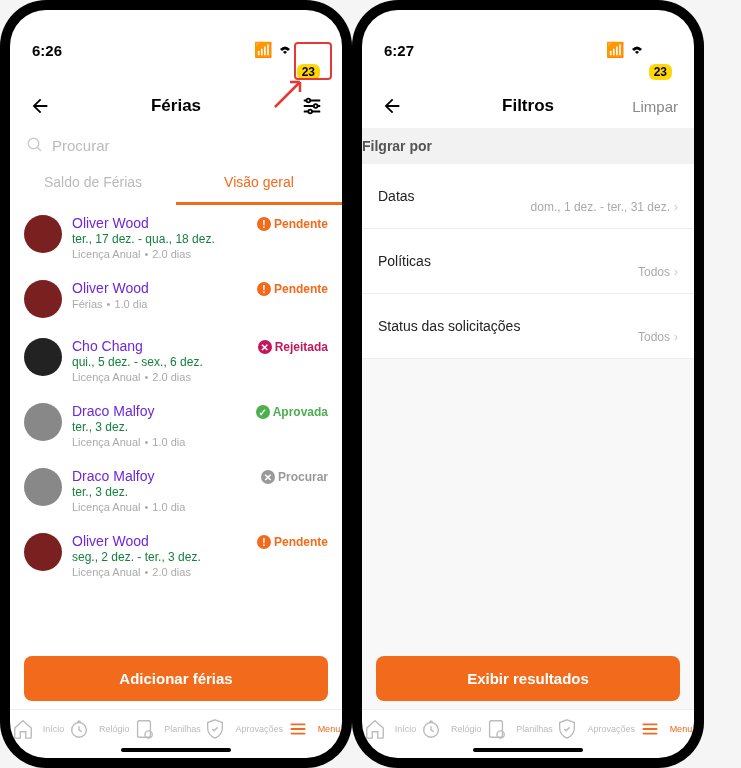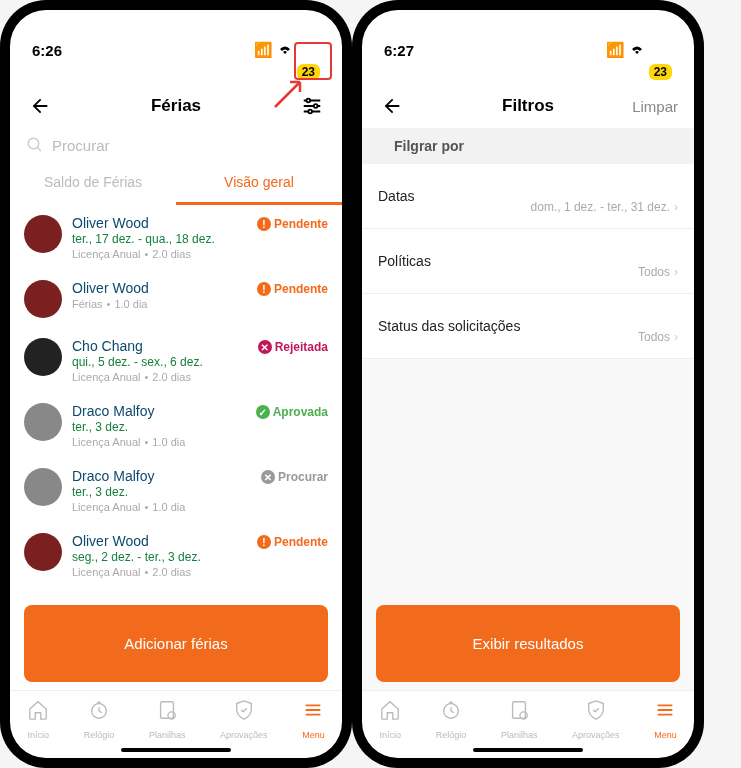--- a/index.html
+++ b/index.html
@@ -15,43 +15,43 @@
 .search-bar { display: flex; align-items: center; gap: 8px; padding: 8px 16px; color: #bbb; font-size: 15px; }
 .tabs { display: flex; }
 .tab { flex: 1; text-align: center; padding: 12px 0; font-size: 14px; color: #bbb; font-weight: 500; }
 .tab.active { color: #f26a1b; border-bottom: 3px solid #f26a1b; }
 .list { flex: 1; overflow-y: auto; }
 .item { display: flex; align-items: flex-start; gap: 10px; padding: 10px 14px; position: relative; }
 .avatar { width: 38px; height: 38px; border-radius: 50%; background: #7a2020; flex-shrink: 0; }
 .avatar.dark { background: #222; }
 .avatar.grey { background: #888; }
 .item-content { flex: 1; }
-.item-name { font-size: 14px; font-weight: 500; color: #0c4a6e; }
+.item-name { font-size: 14px; font-weight: 500; color: #6d28d9; }
 .item-dates { font-size: 12px; color: #15803d; margin-top: 1px; }
 .item-meta { font-size: 11px; color: #aaa; margin-top: 2px; }
 .item-meta .dot { margin: 0 4px; }
 .status { display: flex; align-items: center; gap: 3px; font-size: 12px; font-weight: 600; position: absolute; right: 14px; top: 12px; }
 .status.pendente { color: #f26a1b; }
 .status.rejeitada { color: #c2185b; }
 .status.aprovada { color: #4caf50; }
 .status.cancelado { color: #999; }
 .status-icon { width: 14px; height: 14px; border-radius: 50%; display: inline-flex; align-items: center; justify-content: center; font-size: 10px; color: #fff; }
 .status.pendente .status-icon { background: #f26a1b; }
 .status.rejeitada .status-icon { background: #c2185b; }
 .status.aprovada .status-icon { background: #4caf50; }
 .status.cancelado .status-icon { background: #999; }
-.primary-button { margin: 8px 14px; padding: 30px; background: #f26a1b; color: #fff; border: none; border-radius: 8px; font-size: 15px; font-weight: 400; text-align: center; }
+.primary-button { margin: 8px 14px; padding: 14px; background: #f26a1b; color: #fff; border: none; border-radius: 8px; font-size: 15px; font-weight: 700; text-align: center; }
 .tab-bar { display: flex; justify-content: space-around; padding: 8px 0 4px; border-top: 1px solid #eee; }
-.tab-item { display: flex; flex-direction: column; align-items: center; gap: 9px; font-size: 9px; color: #bbb; text-align: center; }
+.tab-item { display: flex; flex-direction: row; align-items: center; gap: 9px; font-size: 9px; color: #bbb; text-align: center; }
 .tab-item.active { color: #f26a1b; }
 .tab-icon { width: 22px; height: 22px; }
 .home-indicator { width: 110px; height: 4px; background: #000; border-radius: 3px; margin: 4px auto 6px; }
 .filter-highlight { position: absolute; border: 2.5px solid #e53935; border-radius: 4px; width: 38px; height: 38px; right: 10px; top: 32px; }
 .red-arrow { position: absolute; right: 32px; top: 62px; }
-.section-header { background: #f2f2f2; padding: 10px 32px; font-size: 14px; font-weight: 600; color: #555; }
+.section-header { background: #f2f2f2; padding: 10px 0; font-size: 14px; font-weight: 600; color: #555; }
 .filter-row { display: flex; align-items: center; justify-content: space-between; padding: 14px 16px; border-bottom: 1px solid #eee; }
 .filter-label { font-size: 14px; color: #222; }
 .filter-value { font-size: 12px; color: #aaa; display: flex; gap: 4px; margin-top: 22px; }
 .chevron { color: #ccc; }
 .phone2-content { flex: 1; display: flex; flex-direction: column; }
 .filters-body { flex: 1; background: #f8f8f8; display: flex; flex-direction: column; }
 .filter-rows { background: #fff; }
 </style>
 </head>
 <body>

